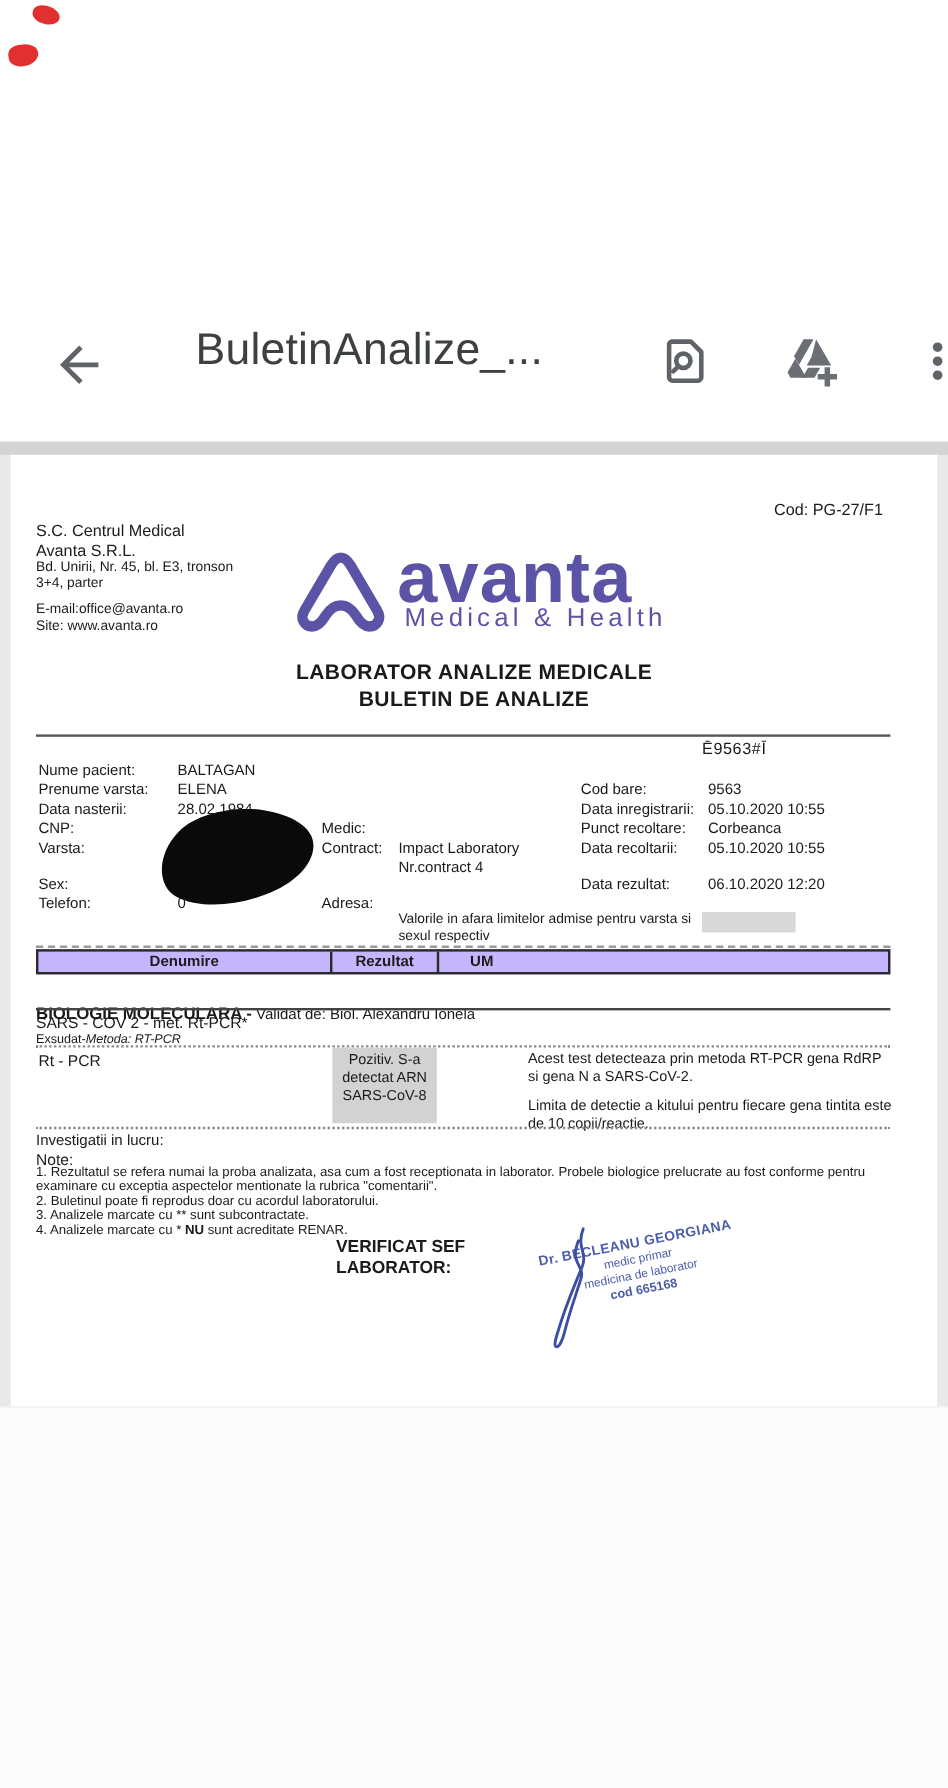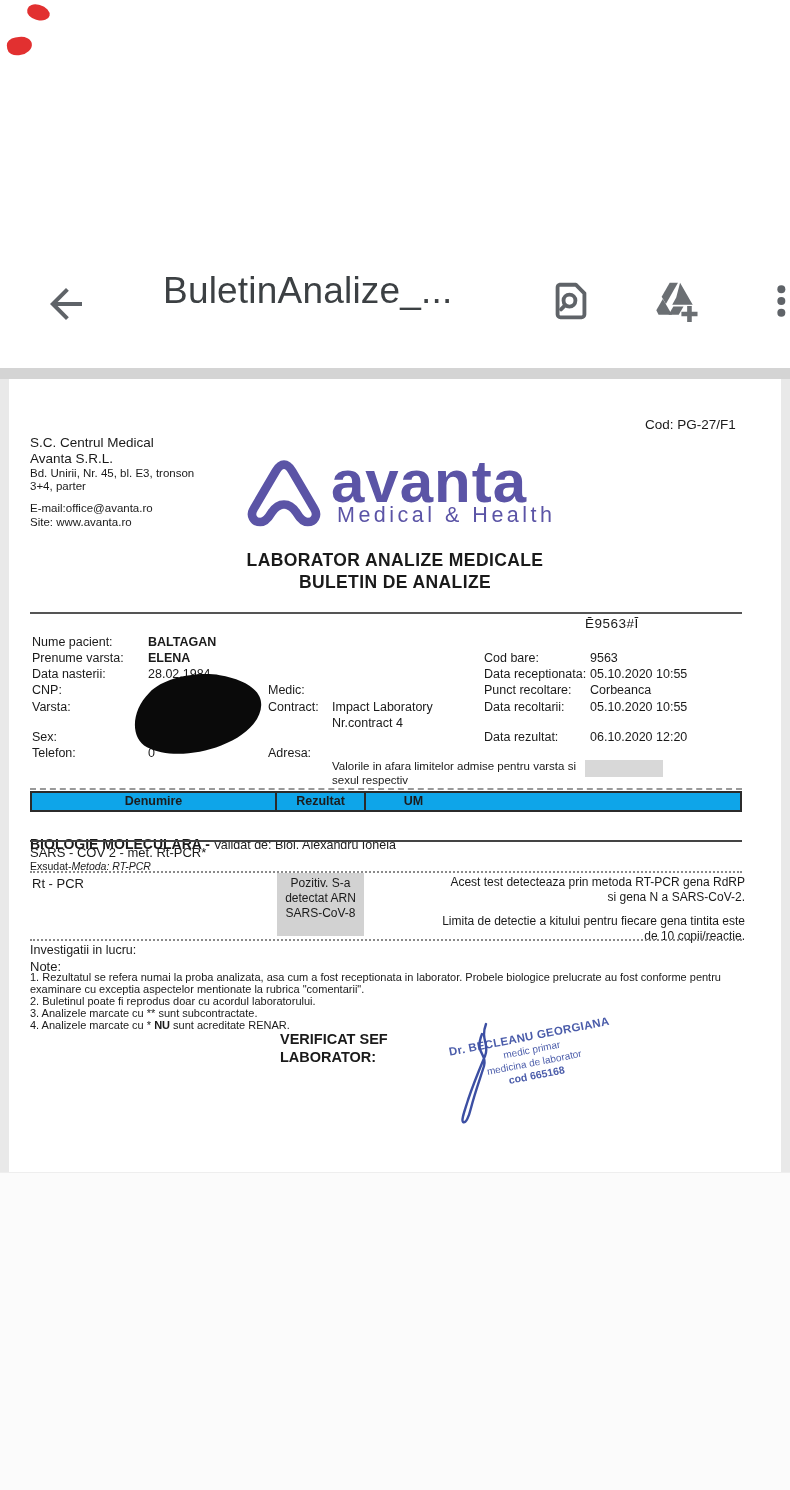--- a/index.html
+++ b/index.html
@@ -37,48 +37,48 @@
   #logo-icon{left:243px;top:452px;width:82px;height:86px;}
   #logo-word{left:331px;top:447px;font-size:60px;font-weight:bold;color:#5b54a6;letter-spacing:1px;}
   #logo-tagline{left:337px;top:503px;font-size:21.5px;color:#5b54a6;letter-spacing:3.5px;font-weight:400;}
 
   .doc-title{left:0;width:790px;text-align:center;font-weight:bold;font-size:17.5px;letter-spacing:.4px;}
   #rule-1{left:30px;top:612px;width:712px;border-top:2px solid #555;}
   #barcode-text{left:585px;top:616px;font-size:13.5px;font-weight:500;letter-spacing:.5px;}
 
   .plabel{font-size:12.5px;}
   .pvalue{font-size:12.5px;}
-  .pbold{font-weight:bold;}
+  .pbold{font-weight:normal;}
 
   #redaction{left:124px;top:670px;width:142px;height:92px;}
 
   #limits-1{left:332px;top:760px;font-size:11.5px;}
   #limits-2{left:332px;top:774px;font-size:11.5px;}
   #limits-box{left:585px;top:760px;width:78px;height:17px;background:#d8d8d8;}
 
   #dash-line{left:30px;top:788px;width:712px;border-top:2px dashed #9a9a9a;}
-  #rtable{left:30px;top:791px;width:712px;height:21px;display:flex;background:#0ea5e9;
+  #rtable{left:30px;top:791px;width:712px;height:21px;display:flex;background:#c4b5fd;
           border:2px solid #2b2b2b;box-sizing:border-box;}
   .rcell{border-right:2px solid #2b2b2b;font-weight:bold;font-size:12.5px;text-align:center;
          line-height:17px;box-sizing:border-box;}
   .rcell:last-child{border-right:none;}
-  #rcell-1{width:245px;} #rcell-2{width:89px;} #rcell-3{width:71px;margin-left:12px;} #rcell-4{flex:1;}
+  #rcell-1{width:245px;} #rcell-2{width:89px;} #rcell-3{width:71px;} #rcell-4{flex:1;}
 
   #bio-line{left:30px;top:820px;font-size:14px;font-weight:bold;margin-top:16px;}
   #bio-line .reg{font-weight:normal;font-size:12.5px;}
   #rule-2{left:30px;top:840px;width:712px;border-top:2px solid #444;}
   #sars-line{left:30px;top:845px;font-size:13px;}
   #exsudat-line{left:30px;top:860px;font-size:10.5px;}
   #exsudat-line .ital{font-style:italic;}
   .dotted{left:30px;width:712px;border-top:2px dotted #8a8a8a;}
   #dot-1{top:871px;} #dot-2{top:939px;}
   #rtpcr-name{left:32px;top:876px;font-size:13px;}
   #result-cell{left:277px;top:873px;width:87px;height:63px;background:#d2d2d2;
                font-size:12px;text-align:center;line-height:15px;padding-top:3px;box-sizing:border-box;white-space:normal;}
-  .interp{left:440px;width:305px;text-align:right;font-size:12px;line-height:15px;white-space:normal;}
+  .interp{left:440px;width:305px;text-align:left;font-size:12px;line-height:15px;white-space:normal;}
   #interp-1{top:875px;} #interp-2{top:914px;}
 
   #investigatii{left:30px;top:943px;font-size:12.5px;}
   #note-head{left:30px;top:959px;font-size:13px;font-weight:normal;}
   .note-line{left:30px;font-size:11px;}
   .note-line .nb{font-weight:bold;}
 
   #verificat{left:280px;top:1030px;font-size:14.5px;font-weight:bold;line-height:18px;white-space:normal;width:130px;}
 
   #stamp{left:443px;top:1030px;width:180px;transform:rotate(-11deg);color:#3c4fa3;text-align:center;
@@ -169,21 +169,21 @@
   <div class="doc abs pvalue" style="left:148px;top:746px">0</div>
 
   <div class="doc abs plabel" style="left:268px;top:683px">Medic:</div>
   <div class="doc abs plabel" style="left:268px;top:700px">Contract:</div>
   <div class="doc abs pvalue" style="left:332px;top:700px">Impact Laboratory</div>
   <div class="doc abs pvalue" style="left:332px;top:716px">Nr.contract 4</div>
   <div class="doc abs plabel" style="left:268px;top:746px">Adresa:</div>
 
   <div class="doc abs plabel" style="left:484px;top:651px">Cod bare:</div>
   <div class="doc abs pvalue" style="left:590px;top:651px">9563</div>
-  <div class="doc abs plabel" style="left:484px;top:667px">Data receptionata:</div>
+  <div class="doc abs plabel" style="left:484px;top:667px">Data inregistrarii:</div>
   <div class="doc abs pvalue" style="left:590px;top:667px">05.10.2020 10:55</div>
   <div class="doc abs plabel" style="left:484px;top:683px">Punct recoltare:</div>
   <div class="doc abs pvalue" style="left:590px;top:683px">Corbeanca</div>
   <div class="doc abs plabel" style="left:484px;top:700px">Data recoltarii:</div>
   <div class="doc abs pvalue" style="left:590px;top:700px">05.10.2020 10:55</div>
   <div class="doc abs plabel" style="left:484px;top:730px">Data rezultat:</div>
   <div class="doc abs pvalue" style="left:590px;top:730px">06.10.2020 12:20</div>
 
   <div id="redaction" class="abs">
     <svg width="142" height="92" viewBox="0 0 142 92">

